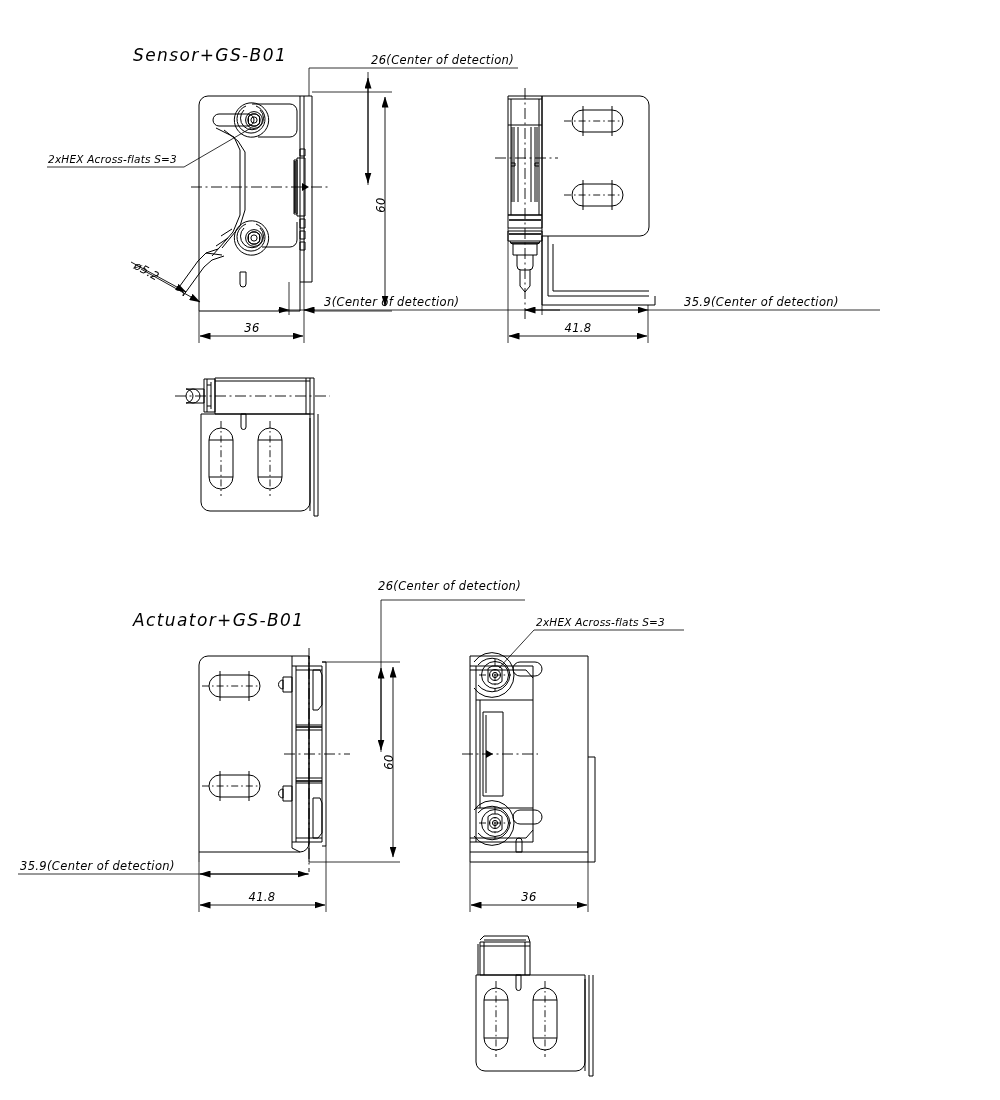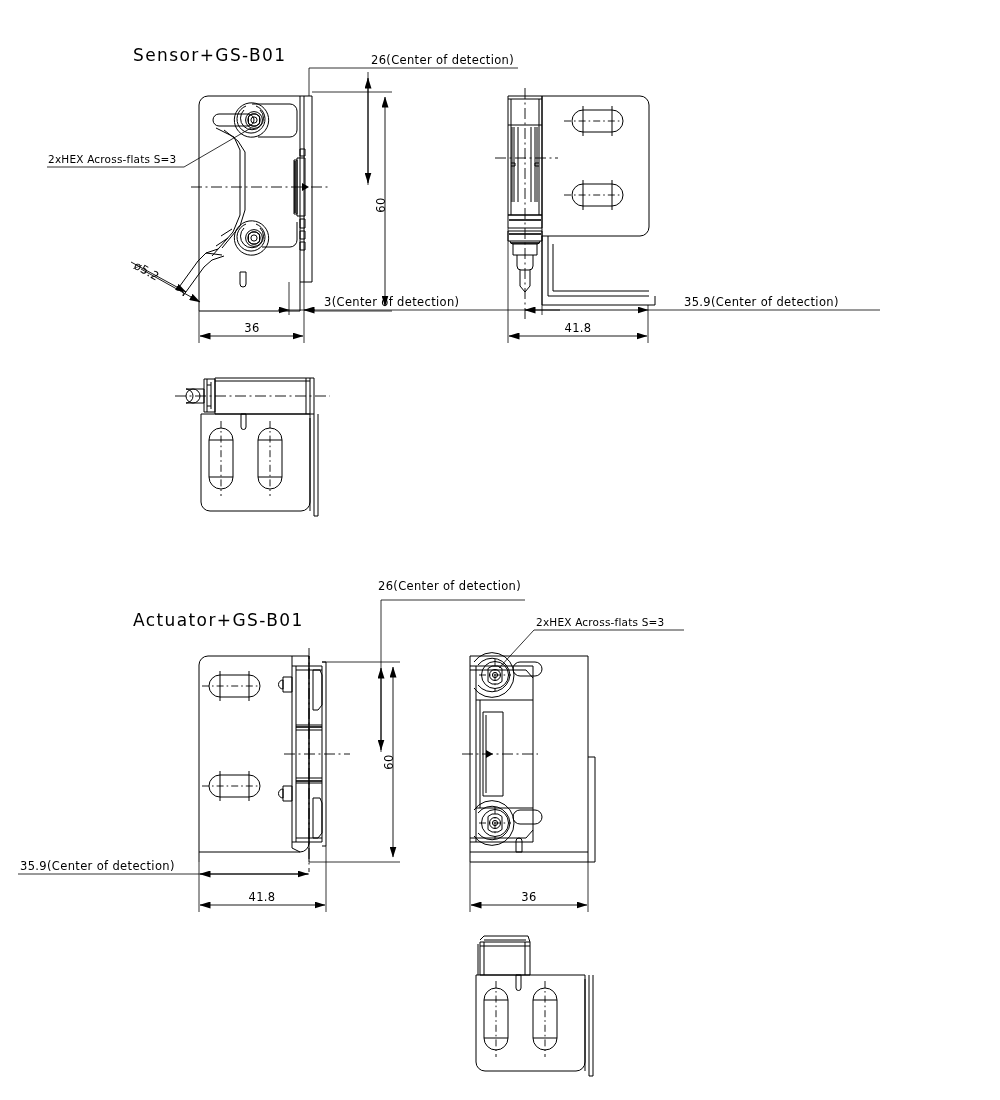--- a/index.html
+++ b/index.html
@@ -1,18 +1,18 @@
 <!DOCTYPE html>
 <html><head>
 <meta charset="utf-8">
 <style>
   html,body{margin:0;padding:0;background:#ffffff;}
   body{width:1000px;height:1100px;overflow:hidden;
        font-family:"DejaVu Sans","Liberation Sans",sans-serif;}
-  #sheet{position:relative;width:864px;height:1100px;background:#fff;}
+  #sheet{position:relative;width:864px;height:1100px;background:#fff;font-style:italic;}
   svg{display:block;}
   .ln{stroke:#000;stroke-width:1;fill:none;shape-rendering:geometricPrecision;}
   .ln-h{stroke:#000;stroke-width:1.6;fill:none;}
   .ctr{stroke:#000;stroke-width:0.9;fill:none;stroke-dasharray:11 3.5 2 3.5;}
   .ctr-s{stroke:#000;stroke-width:0.9;fill:none;stroke-dasharray:7 3 1.6 3;}
   .dim{stroke:#000;stroke-width:0.9;fill:none;}
   .thin{stroke:#000;stroke-width:0.8;fill:none;}
   text{font-family:"DejaVu Sans","Liberation Sans",sans-serif;fill:#000;}
   .t-title{font-size:17px;letter-spacing:1.4px;}
   .t-dim{font-size:11.5px;letter-spacing:0.35px;}

